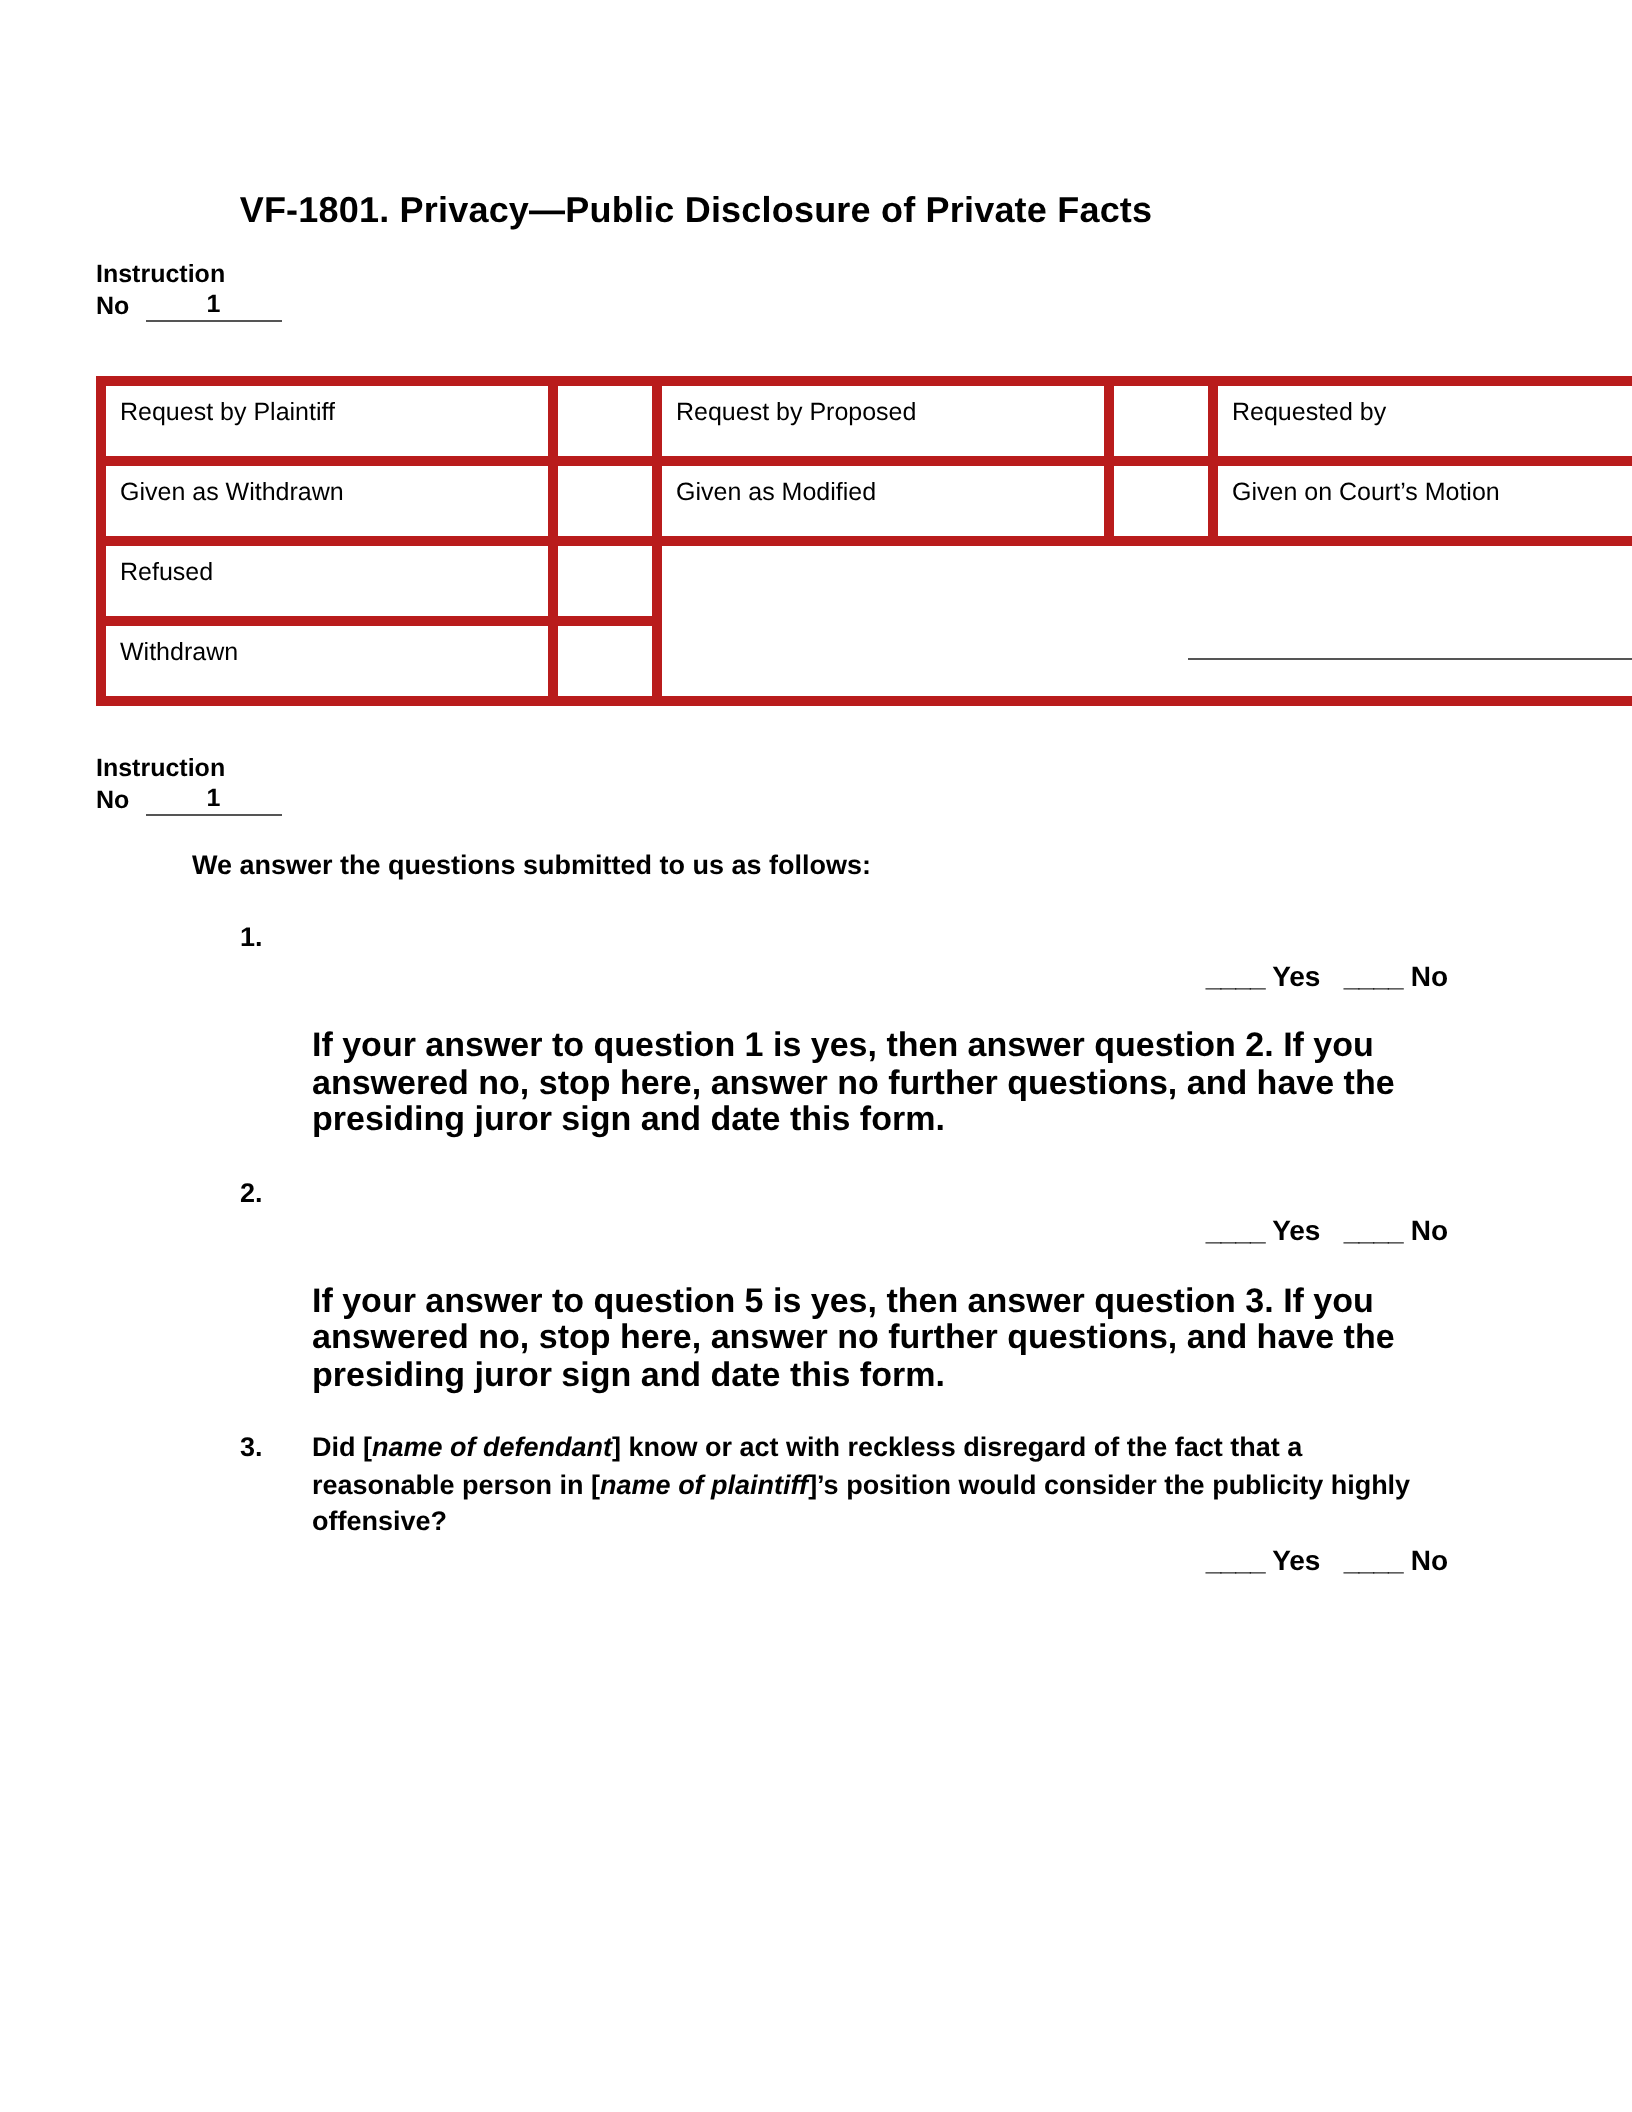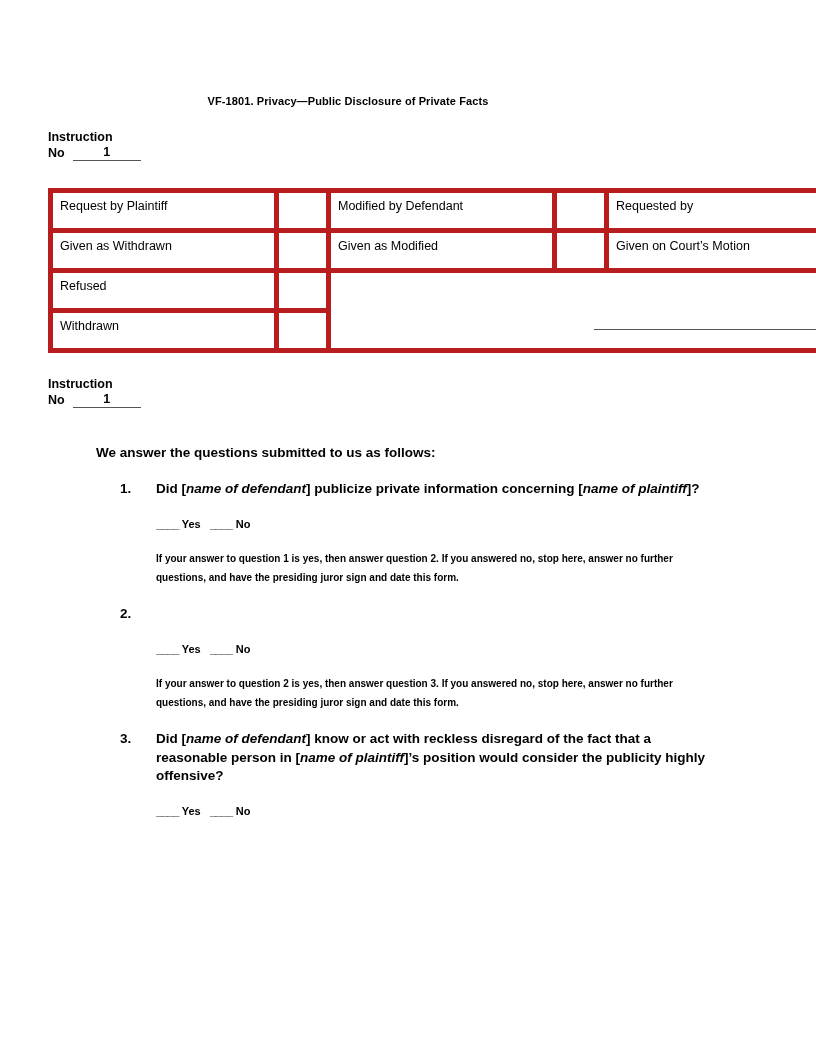--- a/index.html
+++ b/index.html
@@ -24,21 +24,21 @@
     box-sizing: border-box;
   }
 
   
   .doc-title {
     position: absolute;
     left: 0;
     top: 95px;
     width: 696px;
     text-align: center;
-    font-size: 11px;
+    font-size: 18px;
     font-weight: bold;
     letter-spacing: 0.1px;
   }
 
   
   .instr-block {
     position: absolute;
     left: 48px;
     font-size: 12.5px;
     line-height: 15px;
@@ -108,21 +108,21 @@
     font-size: 10.5px;
     line-height: 13px;
     padding-top: 1px;
     padding-right: 1px;
   }
 
   
   .body-wrap {
     position: absolute;
     left: 0;
-    top: 444px;
+    top: 424px;
     width: 724px;
   }
   .intro {
     margin-left: 96px;
     font-size: 13.5px;
     font-weight: bold;
     line-height: 18px;
   }
 
   .qitem {
@@ -141,33 +141,33 @@
     flex: 1 1 auto;
     max-width: 552px;
     font-size: 13.5px;
     font-weight: bold;
     line-height: 18.5px;
   }
   .qtext em { font-style: italic; }
 
   .answers {
     margin-left: 156px;
-    margin-top: 16px;
-    font-size: 11px;
+    font-size: 14px;
     font-weight: bold;
     line-height: 18.5px;
     white-space: pre;
+    text-align: right;
   }
   .blank { letter-spacing: -0.4px; }
 
   .note {
     margin-left: 156px;
     margin-top: 17px;
     max-width: 552px;
-    font-size: 10px;
+    font-size: 17px;
     font-weight: bold;
     line-height: 18.5px;
   }
 </style>
 </head>
 <body>
 
 <div class="page">
 
   <div class="doc-title">VF-1801. Privacy—Public Disclosure of Private Facts</div>
@@ -181,21 +181,21 @@
   </div>
 
   <table class="req-table">
     <tbody>
       <tr>
         <td class="c-wide">
           <span class="cell-text">Request by Plaintiff</span>
         </td>
         <td class="c-check"></td>
         <td class="c-wide">
-          <span class="cell-text">Modified by Defendant</span>
+          <span class="cell-text">Request by Proposed</span>
         </td>
         <td class="c-check"></td>
         <td class="c-wide3">
           <span class="cell-text">Requested by</span>
         </td>
         <td class="c-check-last"></td>
       </tr>
 
       <tr>
         <td class="c-wide">
@@ -241,30 +241,29 @@
       <span class="instr-fill">1</span>
     </div>
   </div>
 
   <div class="body-wrap">
 
     <div class="intro">We answer the questions submitted to us as follows:</div>
 
     <div class="qitem">
       <div class="qnum">1.</div>
-      <div class="qtext"><span>Did [</span><em>name of defendant</em><span>] publicize private information concerning [</span><em>name of plaintiff</em><span>]?</span></div>
     </div>
     <div class="answers"><span class="blank">____</span> <span>Yes</span>   <span class="blank">____</span> <span>No</span></div>
     <div class="note">If your answer to question 1 is yes, then answer question 2. If you answered no, stop here, answer no further questions, and have the presiding juror sign and date this form.</div>
 
     <div class="qitem">
       <div class="qnum">2.</div>
     </div>
     <div class="answers"><span class="blank">____</span> <span>Yes</span>   <span class="blank">____</span> <span>No</span></div>
-    <div class="note">If your answer to question 2 is yes, then answer question 3. If you answered no, stop here, answer no further questions, and have the presiding juror sign and date this form.</div>
+    <div class="note">If your answer to question 5 is yes, then answer question 3. If you answered no, stop here, answer no further questions, and have the presiding juror sign and date this form.</div>
 
     <div class="qitem">
       <div class="qnum">3.</div>
       <div class="qtext"><span>Did [</span><em>name of defendant</em><span>] know or act with reckless disregard of the fact that a reasonable person in [</span><em>name of plaintiff</em><span>]’s position would consider the publicity highly offensive?</span></div>
     </div>
     <div class="answers"><span class="blank">____</span> <span>Yes</span>   <span class="blank">____</span> <span>No</span></div>
 
   </div>
 </div>
 

